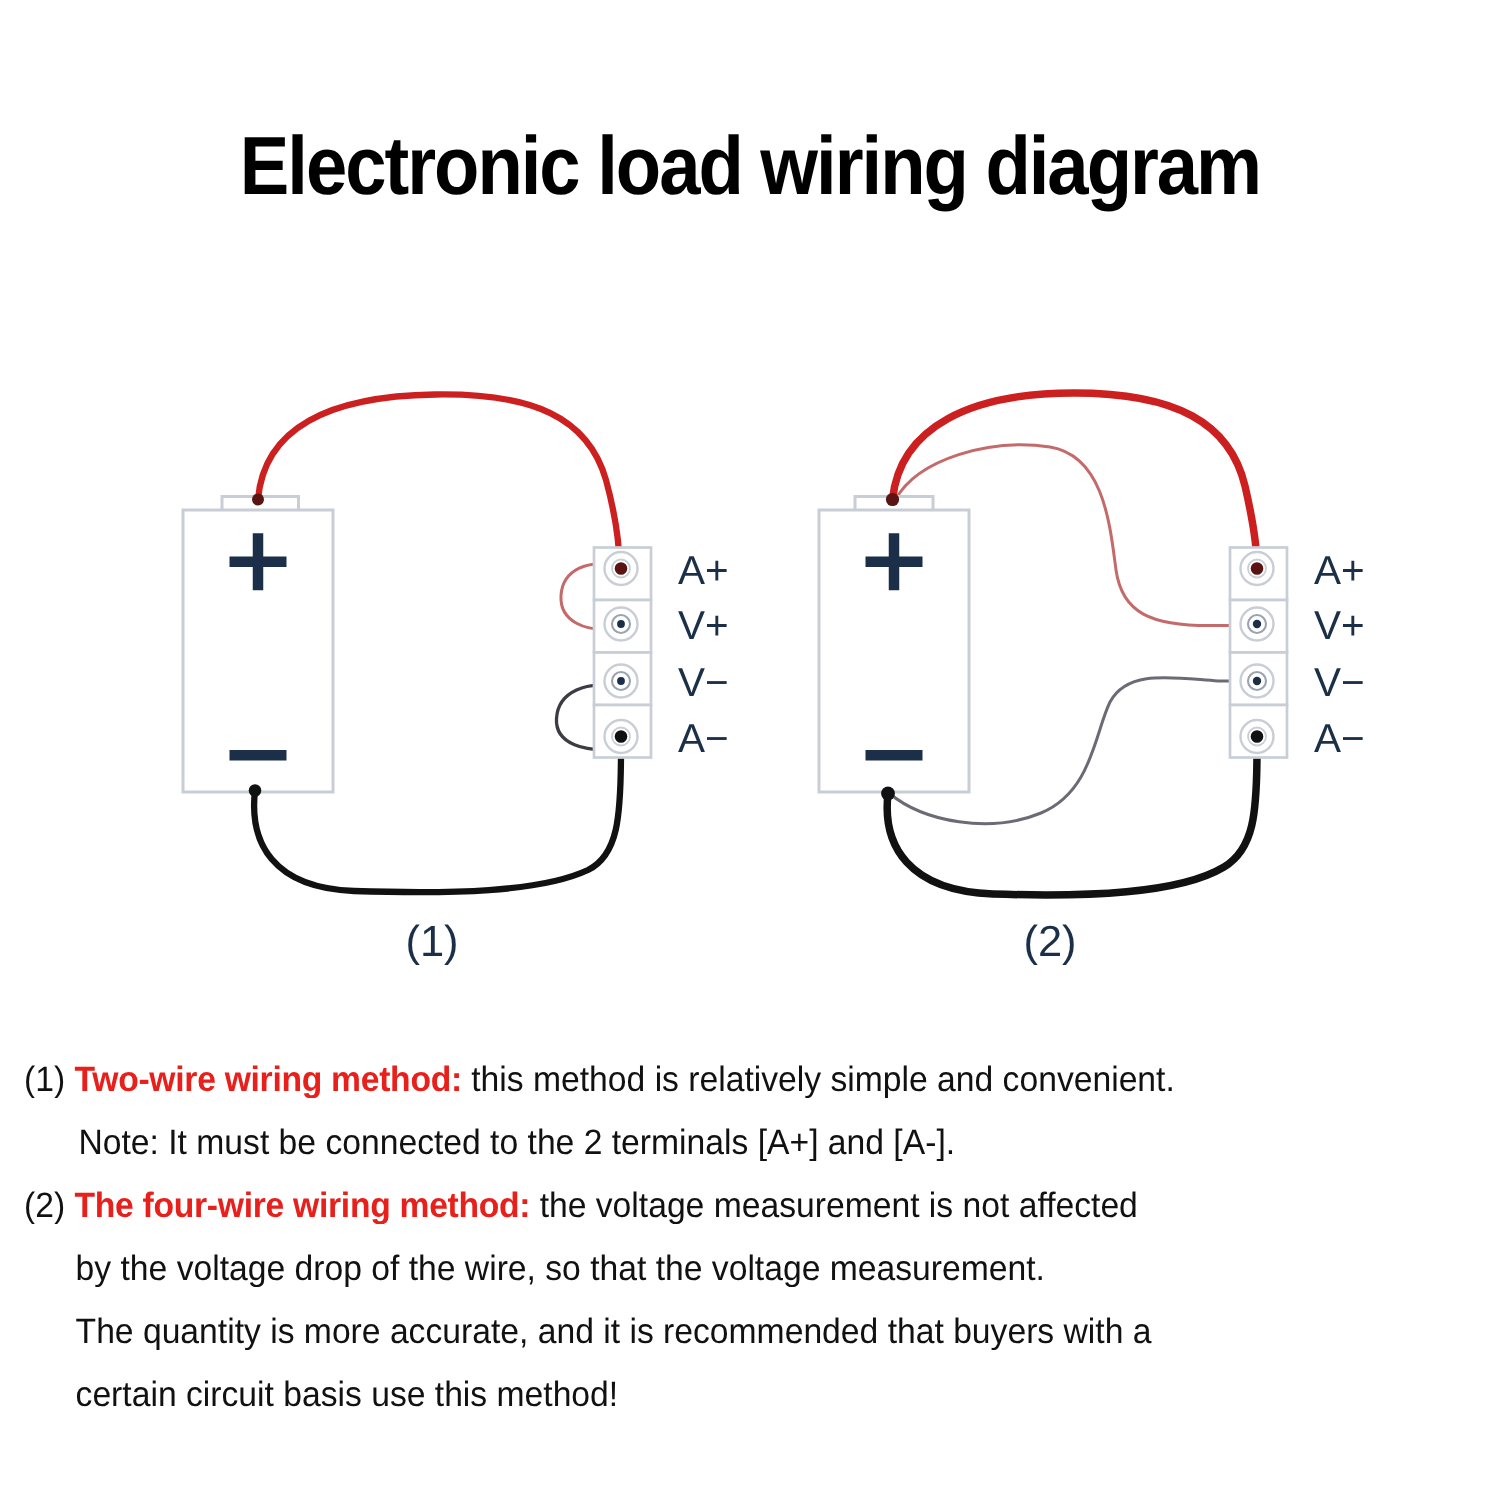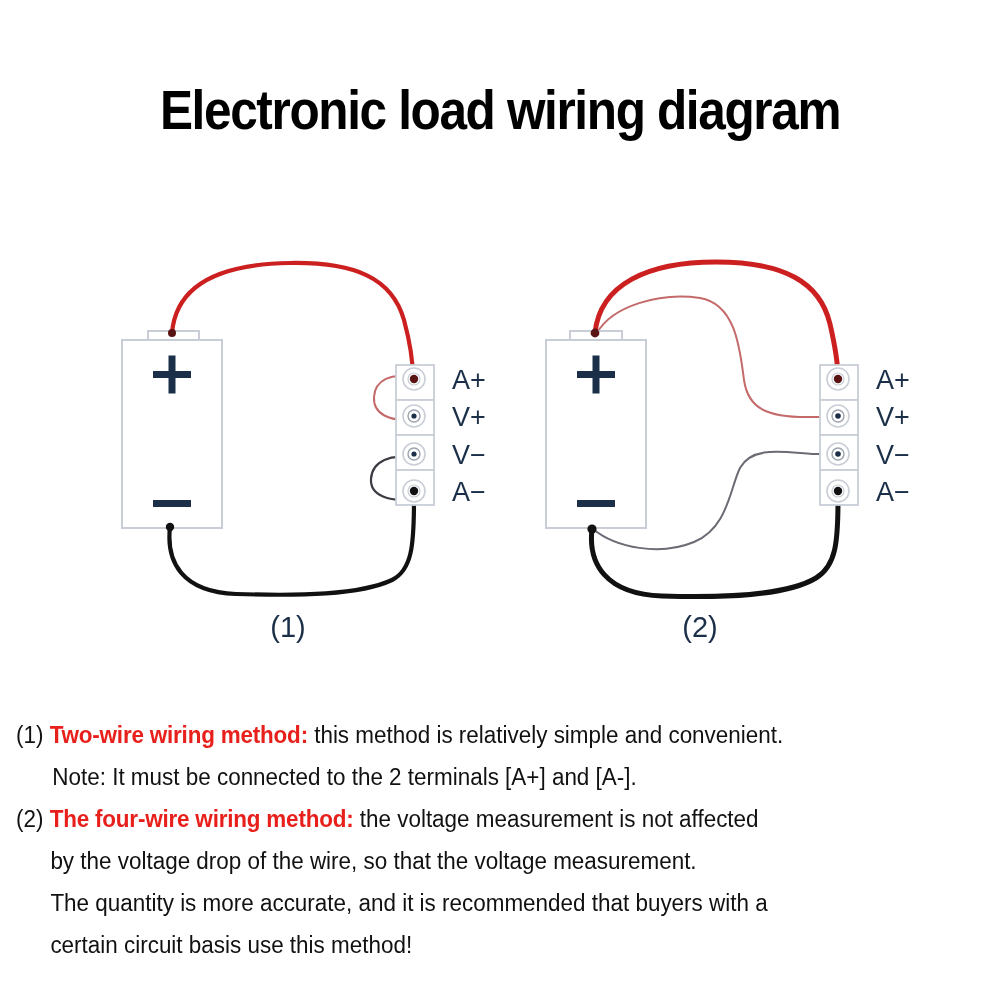--- a/index.html
+++ b/index.html
@@ -39,21 +39,21 @@
     width: 1000px;
     height: 470px;
   }
   #diagram-svg {
     display: block;
   }
 
   #notes-block {
     position: absolute;
     left: 16px;
-    top: 714px;
+    top: 698px;
     width: 968px;
   }
   .note-line {
     font-family: "Liberation Sans", sans-serif;
     font-size: 23.5px;
     line-height: 42px;
     color: #111111;
     white-space: nowrap;
     transform: scaleX(0.955);
     transform-origin: 0% 50%;

